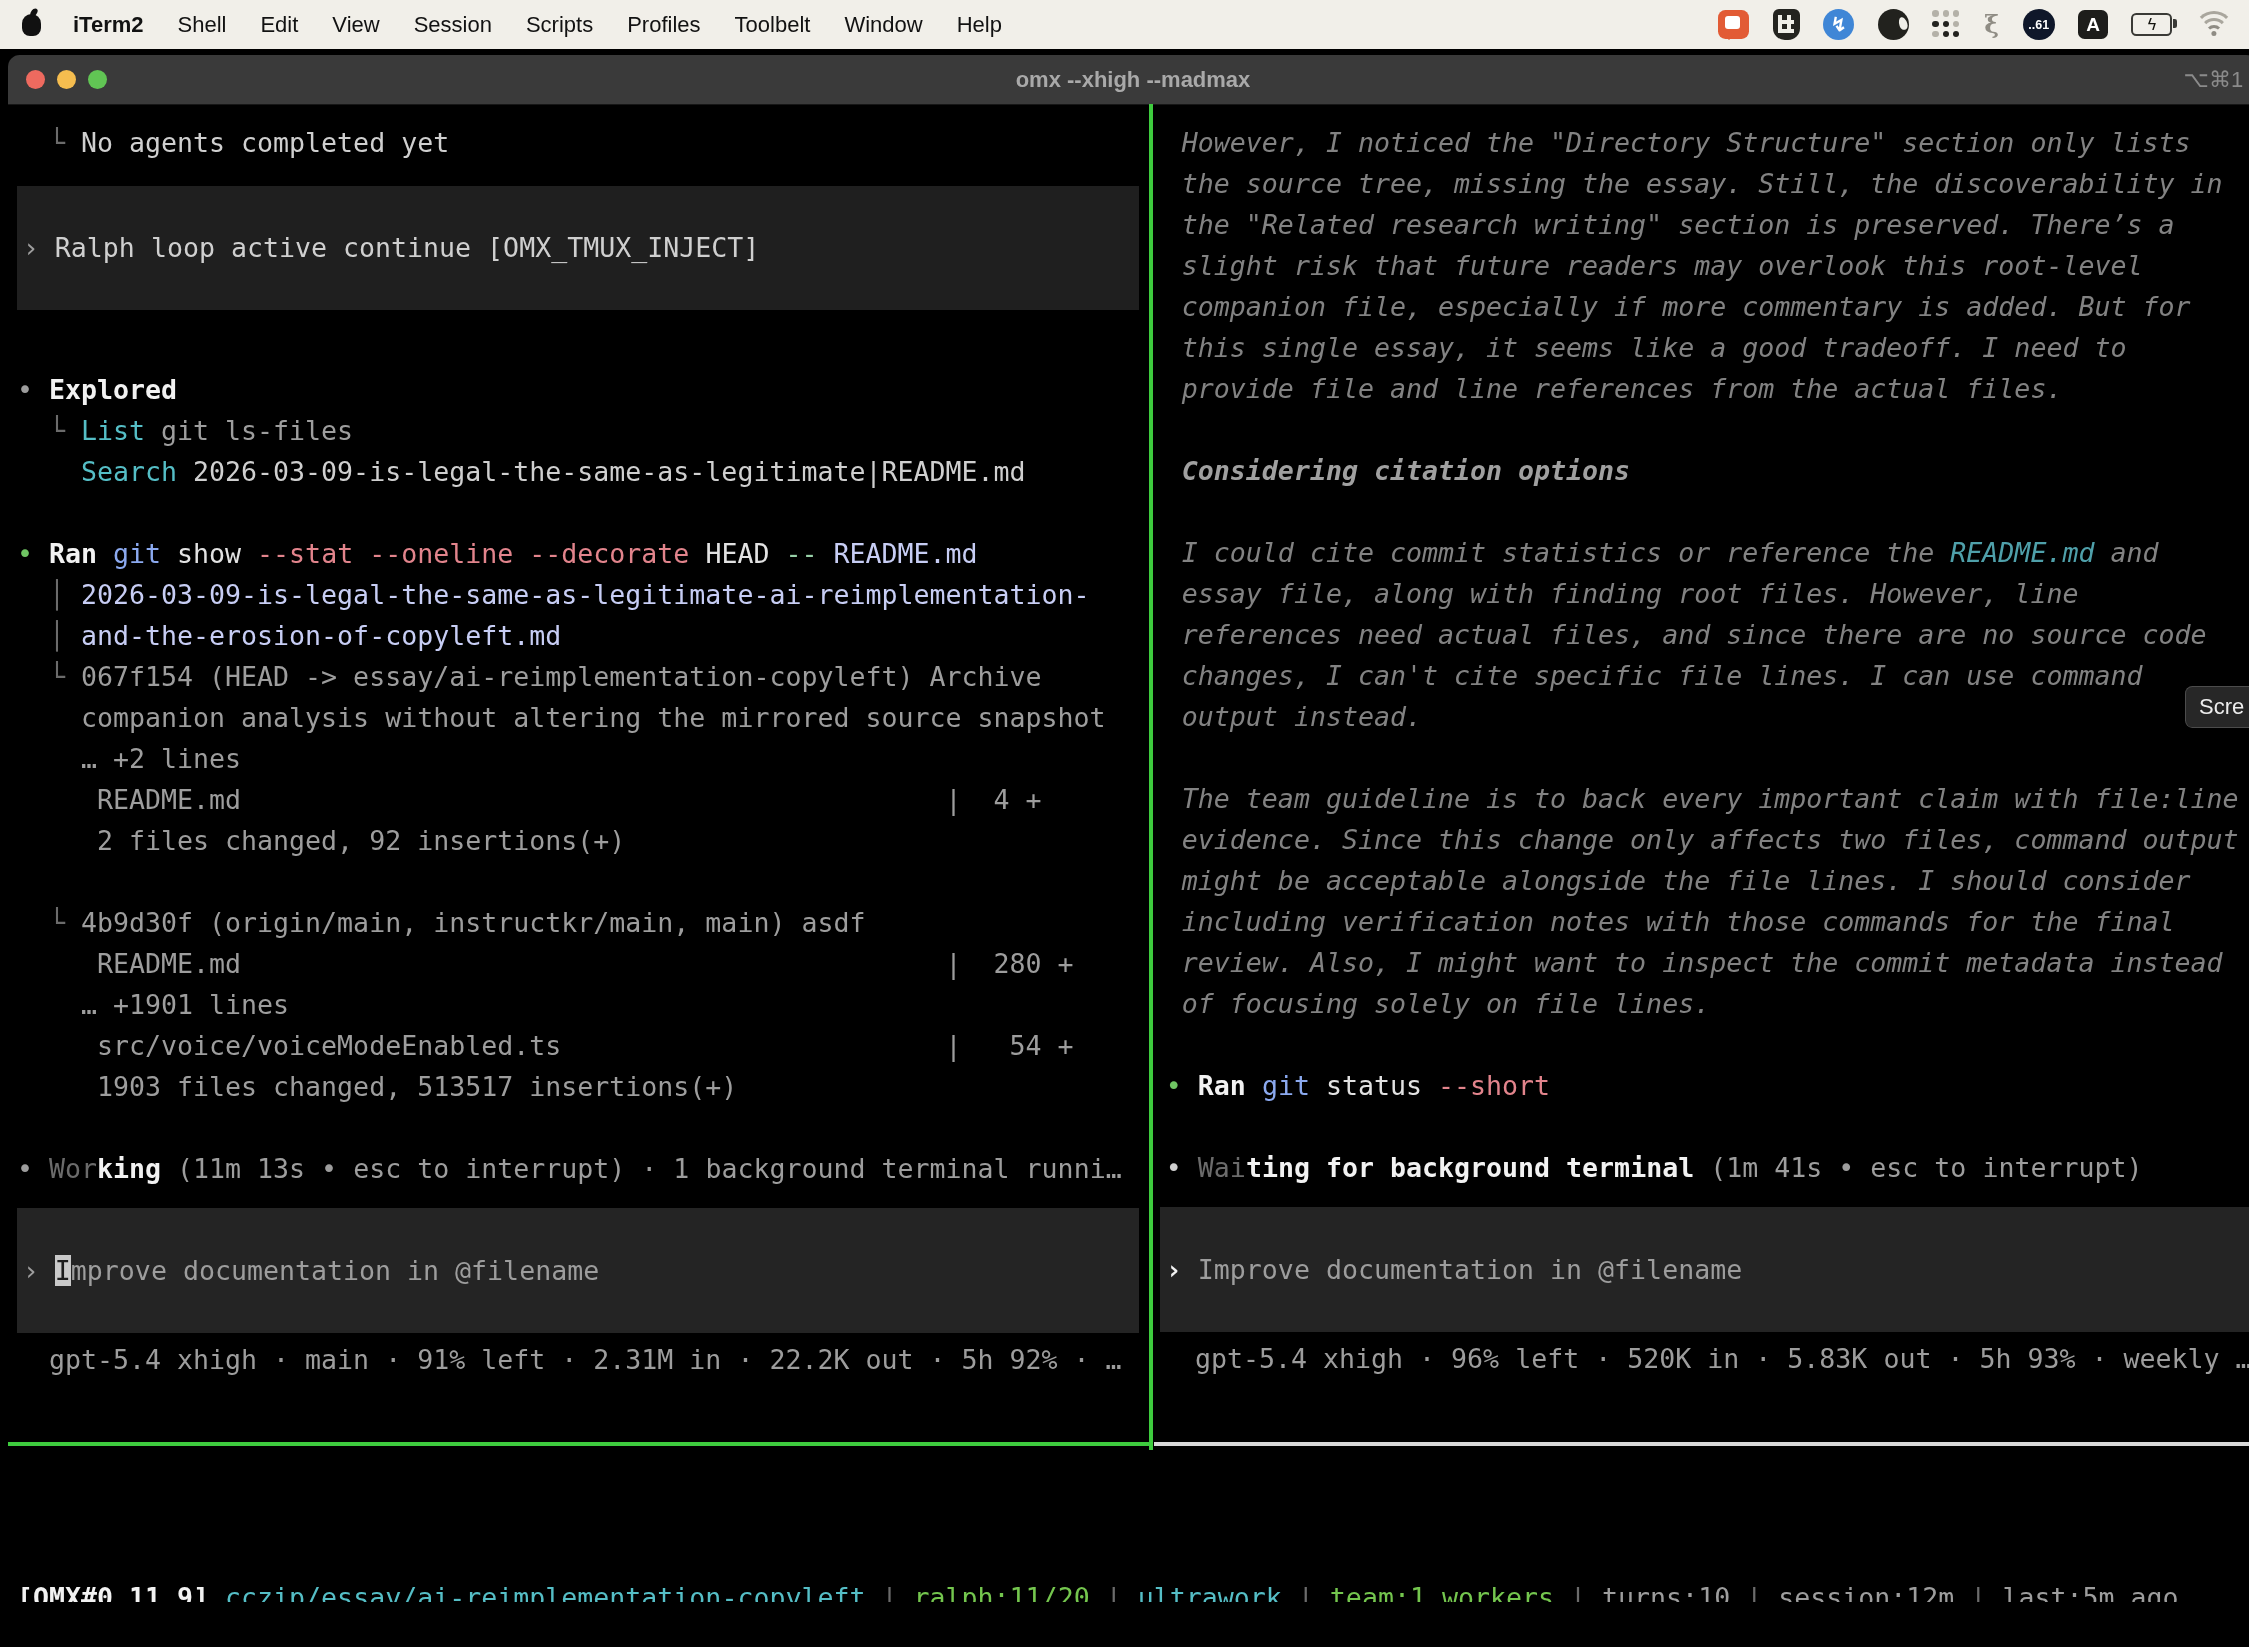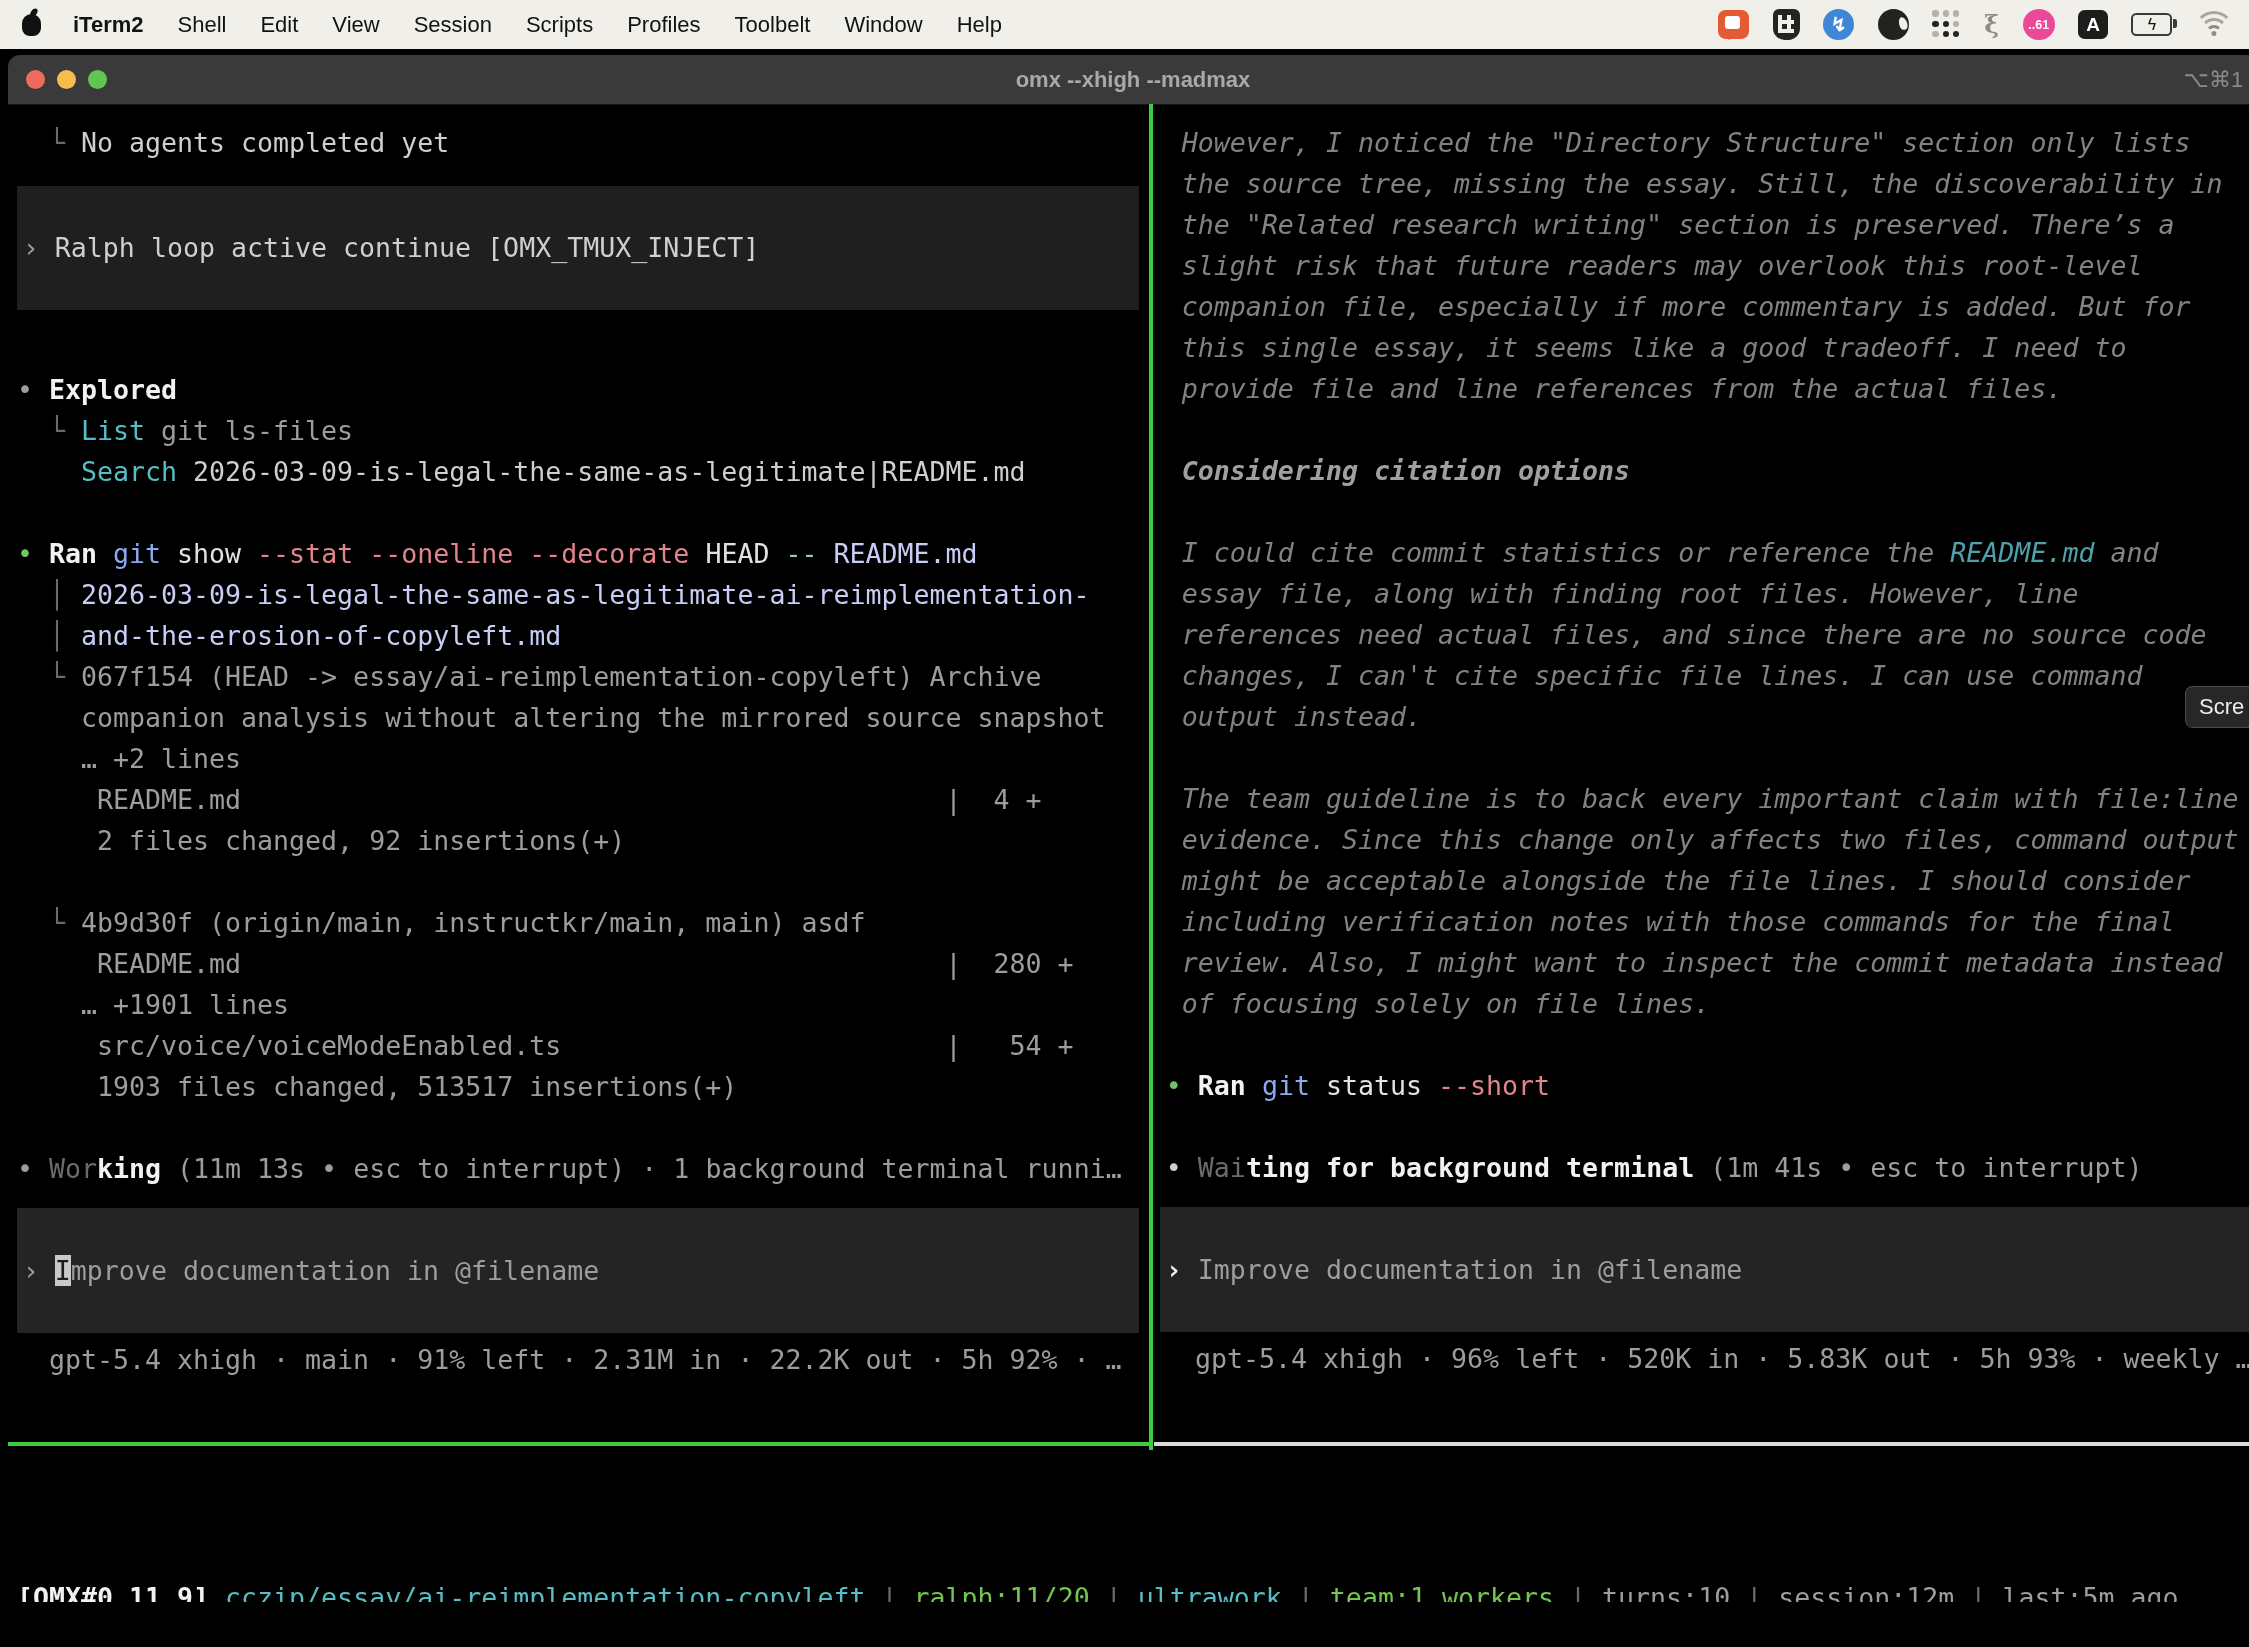--- a/index.html
+++ b/index.html
@@ -19,21 +19,21 @@
   .icon-shield{width:26.6px;height:31px;background:#242420;border-radius:5.9px 5.9px 11.8px 11.8px;position:relative;}
   .icon-shield::after{content:"";position:absolute;left:5.2px;top:5.9px;right:5.2px;bottom:7.4px;
     background-image:repeating-linear-gradient(0deg,#efeee8 0 3.7px,transparent 3.7px 8.9px),repeating-linear-gradient(90deg,#efeee8 0 3.7px,transparent 3.7px 8.9px);}
   .icon-sync{width:31px;height:31px;border-radius:50%;background:#3f86d6;color:#fff;display:flex;align-items:center;justify-content:center;font-size:19px;font-weight:bold;}
   .icon-disc{width:31px;height:31px;border-radius:50%;background:#22221e;position:relative;}
   .icon-disc::after{content:"";position:absolute;right:2.2px;top:8px;width:8px;height:12.5px;background:#efeee8;border-radius:50%/60% 60% 40% 40%;transform:rotate(-18deg);}
   .icon-dots{display:grid;grid-template-columns:repeat(3,8px);grid-auto-rows:8px;gap:2.2px;}
   .icon-dots i{width:6.6px;height:6.6px;border-radius:50%;}
   .icon-dots .lt{background:#b4b1a8;} .icon-dots .dk{background:#23231f;}
   .icon-dragon{color:#8f8c84;font-size:25px;font-weight:bold;font-family:"DejaVu Serif",serif;}
-  .icon-b61{width:32px;height:31px;border-radius:50%;background:#ec4899;color:#fff;display:flex;align-items:center;justify-content:center;
+  .icon-b61{width:32px;height:31px;border-radius:50%;background:#0f172a;color:#fff;display:flex;align-items:center;justify-content:center;
     font-size:12.5px;font-weight:bold;font-family:"Liberation Sans",sans-serif;}
   .icon-a{width:29.5px;height:29.5px;border-radius:6.6px;background:#1d1d1b;color:#fff;display:flex;align-items:center;justify-content:center;font-size:19px;font-weight:bold;}
   .icon-batt{width:37px;height:19px;border:2.2px solid #3a3a36;border-radius:5.2px;position:relative;display:flex;align-items:center;justify-content:center;}
   .icon-batt::after{content:"";position:absolute;right:-6.6px;top:4.4px;width:3.7px;height:8.9px;background:#3a3a36;border-radius:0 2.2px 2.2px 0;}
   .icon-batt span{color:#14140f;font-size:16px;line-height:16px;}
   .icon-wifi{position:relative;width:35px;height:26.6px;overflow:hidden;}
   .icon-wifi i{position:absolute;left:50%;transform:translateX(-50%);border:3.7px solid transparent;border-top-color:#a9a69d;border-radius:50%;}
   .icon-wifi .a1{width:34px;height:34px;top:0;}
   .icon-wifi .a2{width:22px;height:22px;top:6.6px;}
   .icon-wifi .a3{width:11px;height:11px;top:13.3px;border-top-color:#8f8c84;}

